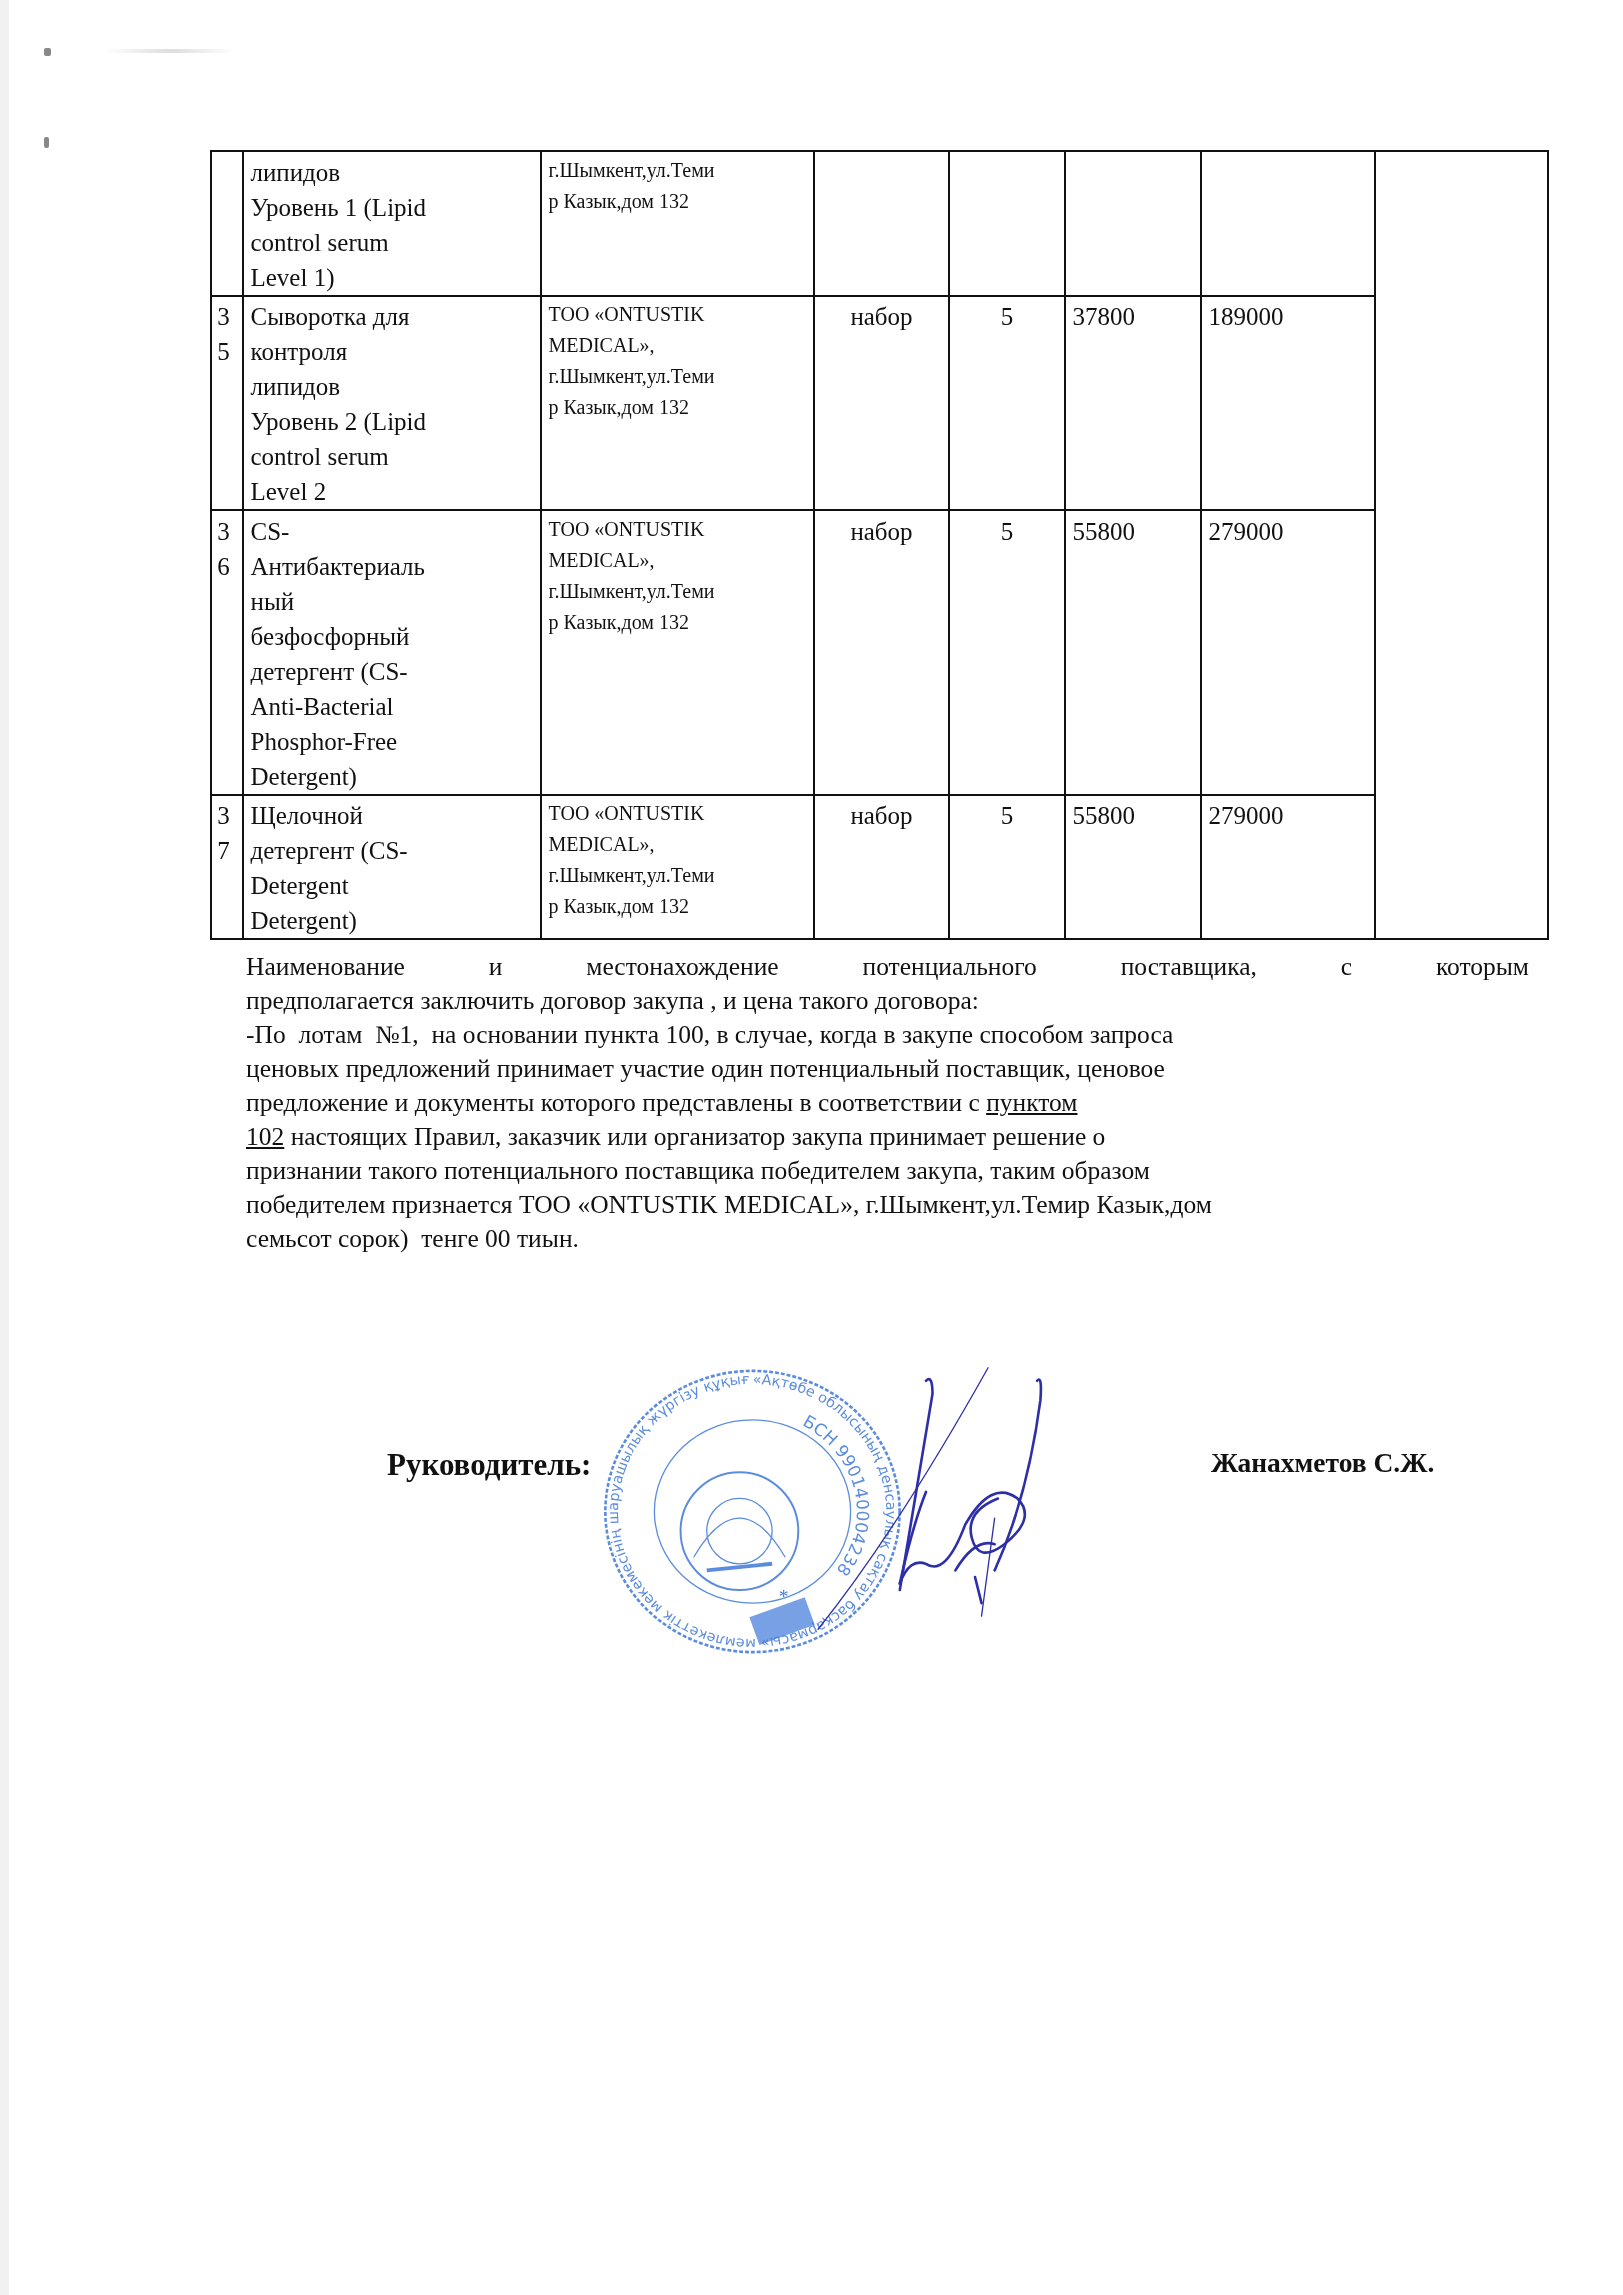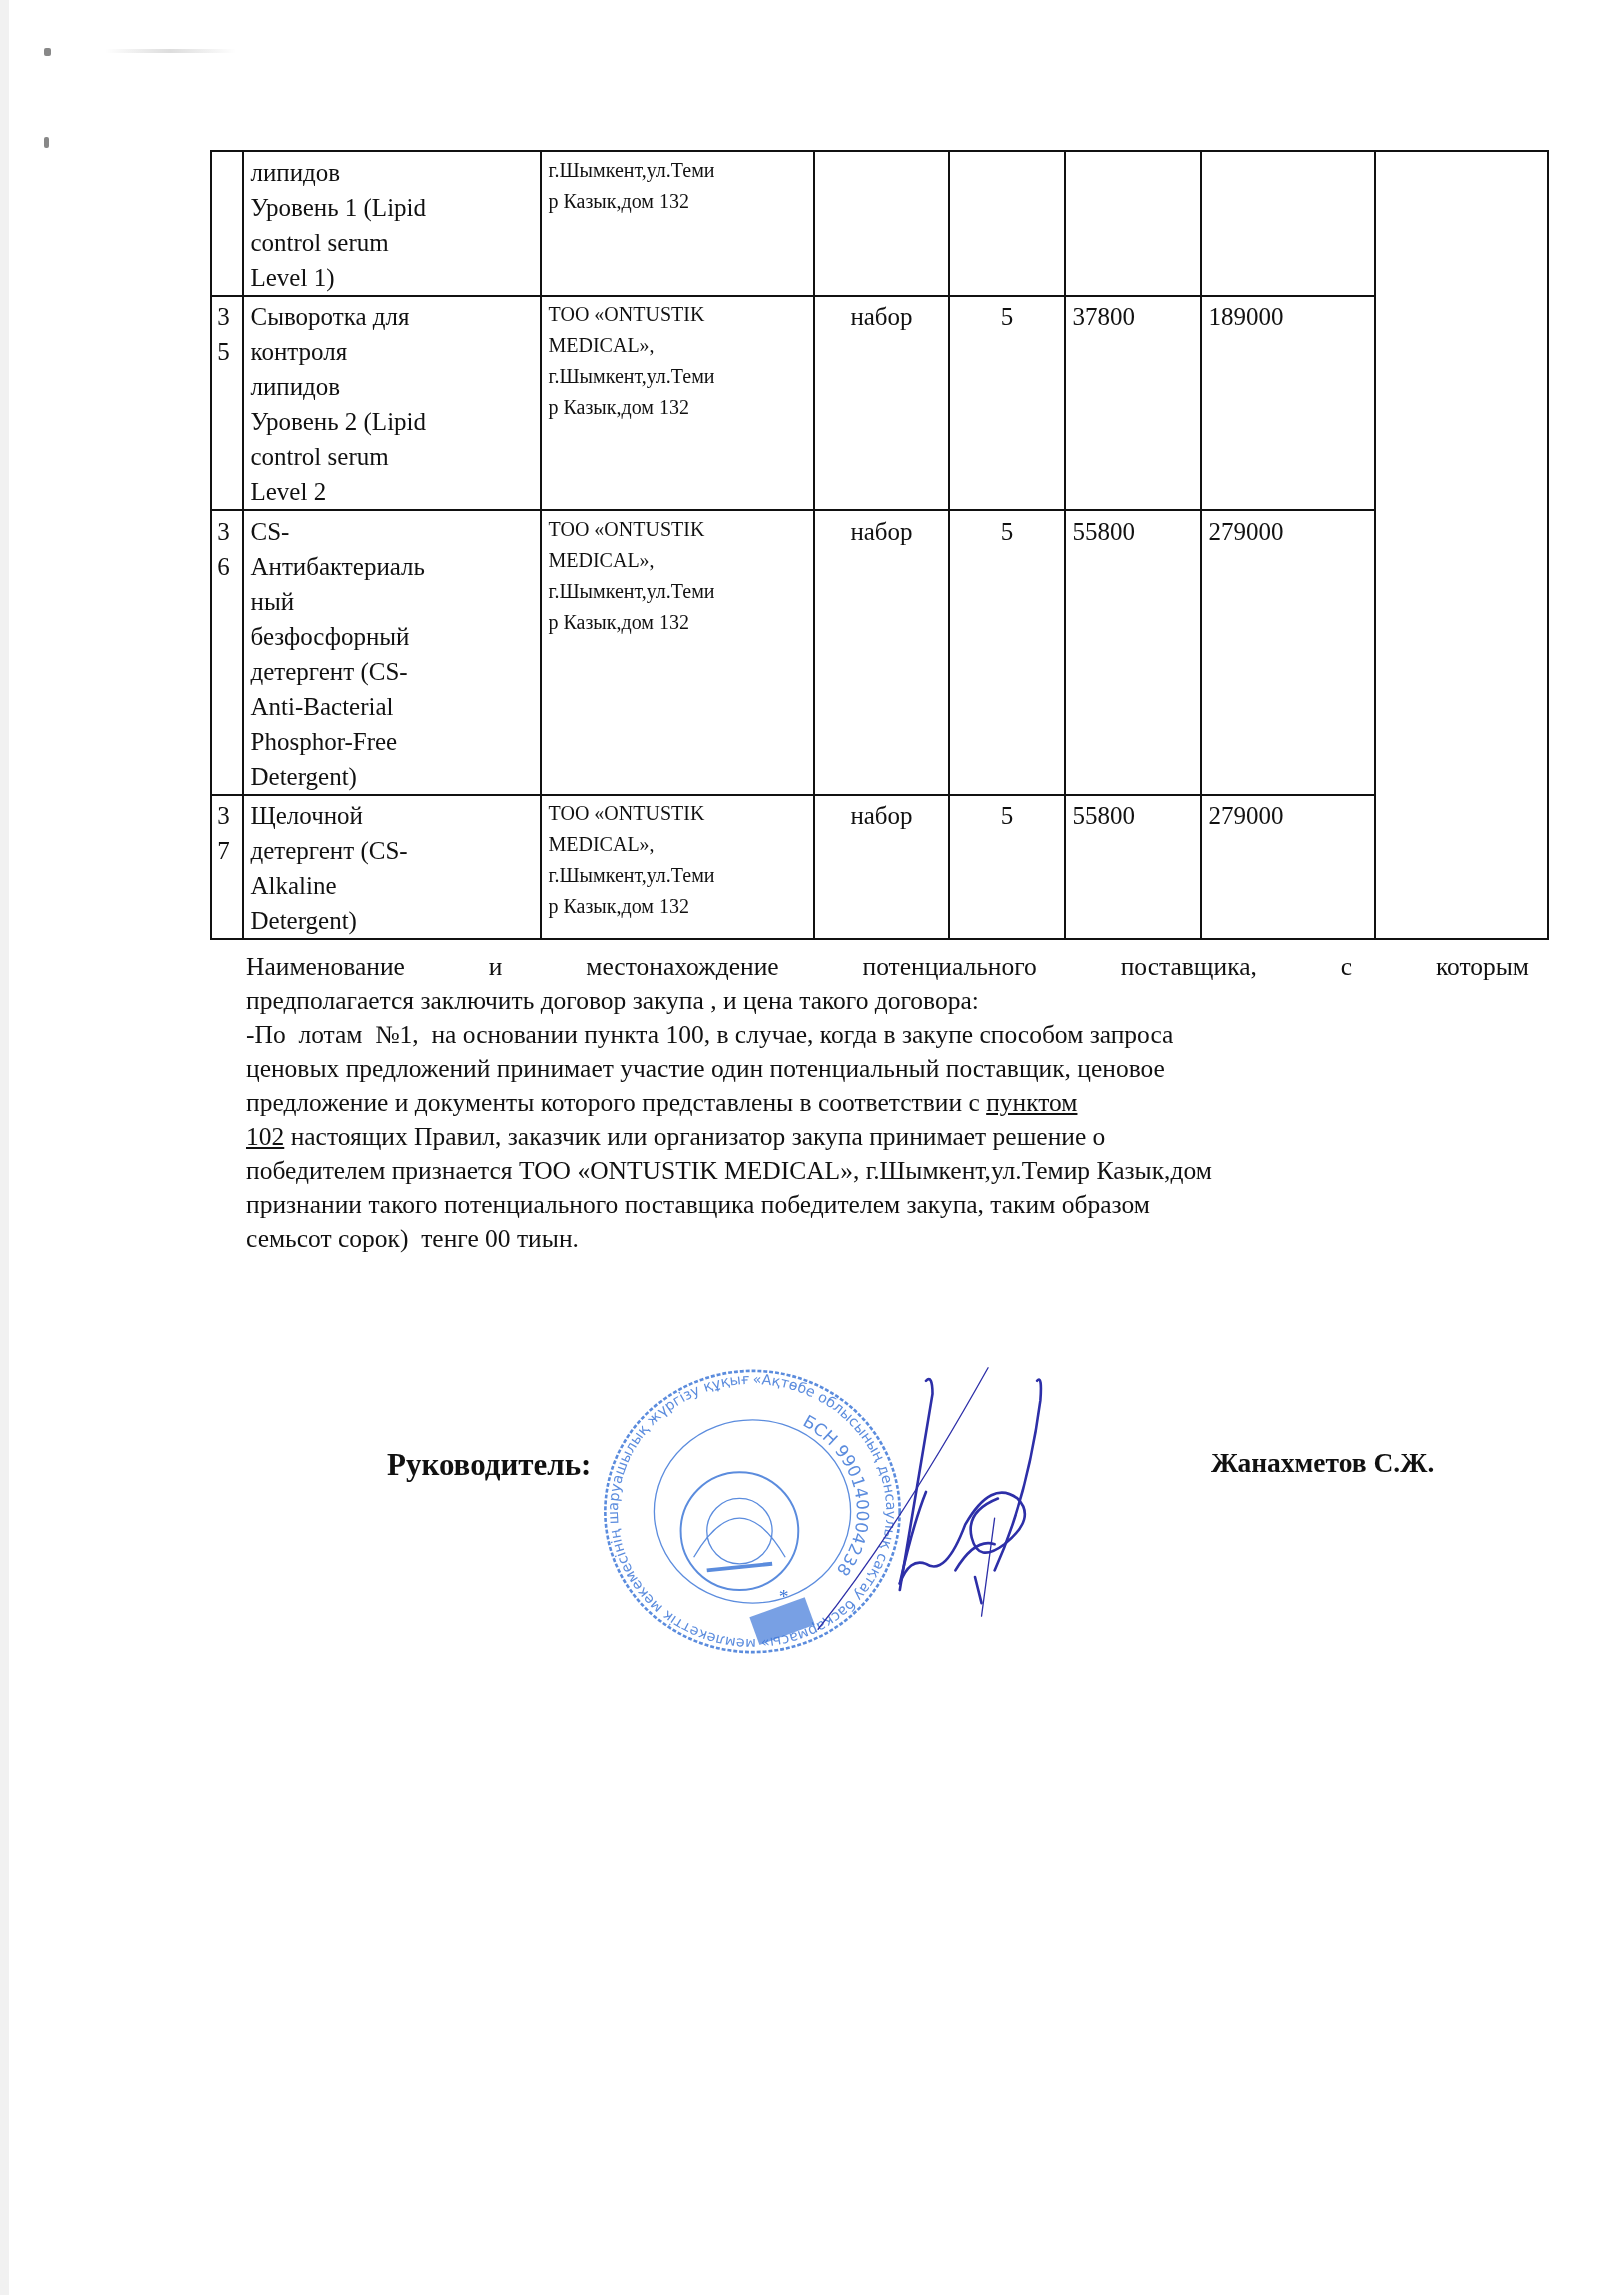--- a/index.html
+++ b/index.html
@@ -119,21 +119,21 @@
     <td class="center">набор</td>
     <td class="center">5</td>
     <td>55800</td>
     <td>279000</td>
   </tr>
   <tr style="height:140px">
     <td class="num">37</td>
     <td>
           <span style="display: block;">Щелочной</span>
           <span style="display: block;">детергент (CS-</span>
-          <span style="display: block;">Alkaline</span>
+          <span style="display: block;">Detergent</span>
           <span style="display: block;">Detergent)</span>
         </td>
     <td class="supplier">
           <span style="display: block;">ТОО «ONTUSTIK</span>
           <span style="display: block;">MEDICAL»,</span>
           <span style="display: block;">г.Шымкент,ул.Теми</span>
           <span style="display: block;">р Казык,дом 132</span>
         </td>
     <td class="center">набор</td>
     <td class="center">5</td>
@@ -143,22 +143,22 @@
 </tbody>
   </table>
 
 <div class="para">
   <span class="justify-line">Наименование и местонахождение потенциального поставщика, с которым</span>
   <span class="line">предполагается заключить договор закупа , и цена такого договора:</span>
   <span class="line" style="white-space:pre">-По  лотам  №1,  на основании пункта 100, в случае, когда в закупе способом запроса</span>
   <span class="line">ценовых предложений принимает участие один потенциальный поставщик, ценовое</span>
   <span class="line"><span>предложение и документы которого представлены в соответствии с </span><u>пунктом</u></span>
   <span class="line"><u>102</u><span> настоящих Правил, заказчик или организатор закупа принимает решение о</span></span>
+  <span class="line">признании такого потенциального поставщика победителем закупа, таким образом</span>
   <span class="line">победителем признается ТОО «ONTUSTIK MEDICAL», г.Шымкент,ул.Темир Казык,дом</span>
-  <span class="line">признании такого потенциального поставщика победителем закупа, таким образом</span>
   <span class="line" style="white-space:pre">семьсот сорок)  тенге 00 тиын.</span>
 </div>
 
 <svg class="stamp" viewBox="0 0 500 460">
   <defs>
     <path id="outerArc" d="M250,35 a205,195 0 1,1 -1,0"></path>
     <path id="innerArc" d="M250,80 a160,150 0 1,1 -1,0"></path>
   </defs>
   <g fill="none" stroke="#3f78d8" opacity="0.85">
     <ellipse cx="250" cy="230" rx="225" ry="215" stroke-width="4" stroke-dasharray="6 3"></ellipse>

